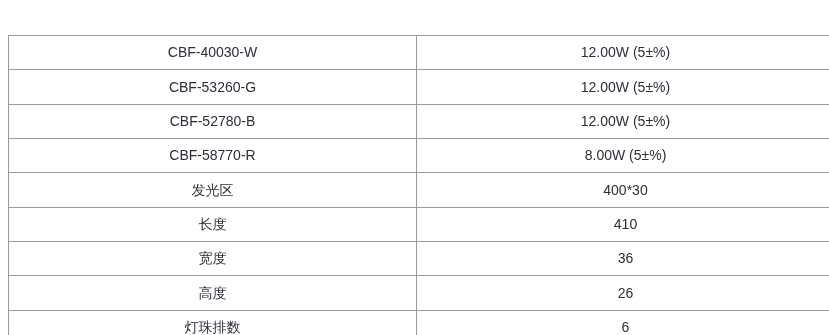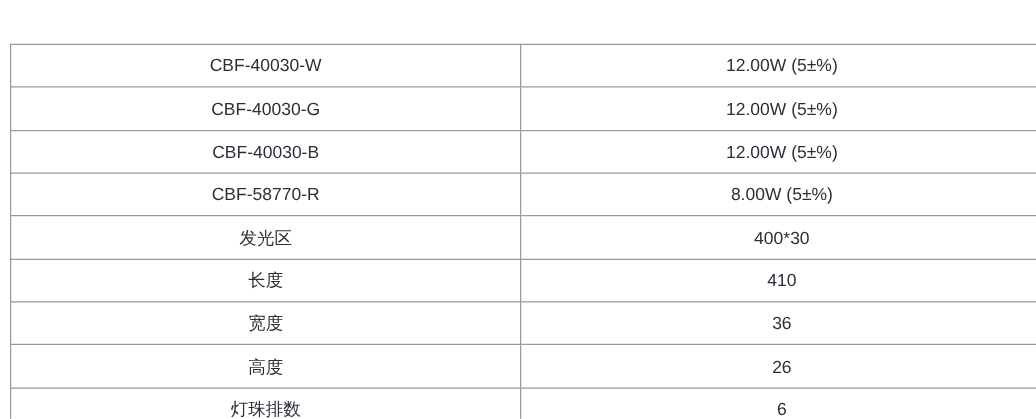--- a/index.html
+++ b/index.html
@@ -55,26 +55,26 @@
 <div class="sheet">
   <table class="spec-table">
     <tbody>
 
       <tr>
         <td class="param-cell">CBF-40030-W</td>
         <td class="value-cell">12.00W (5±%)</td>
       </tr>
 
       <tr>
-        <td class="param-cell">CBF-40030-G</td>
+        <td class="param-cell">CBF-53260-G</td>
         <td class="value-cell">12.00W (5±%)</td>
       </tr>
 
       <tr>
-        <td class="param-cell">CBF-40030-B</td>
+        <td class="param-cell">CBF-52780-B</td>
         <td class="value-cell">12.00W (5±%)</td>
       </tr>
 
       <tr>
         <td class="param-cell">CBF-58770-R</td>
         <td class="value-cell">8.00W (5±%)</td>
       </tr>
 
       <tr>
         <td class="param-cell">发光区</td>

